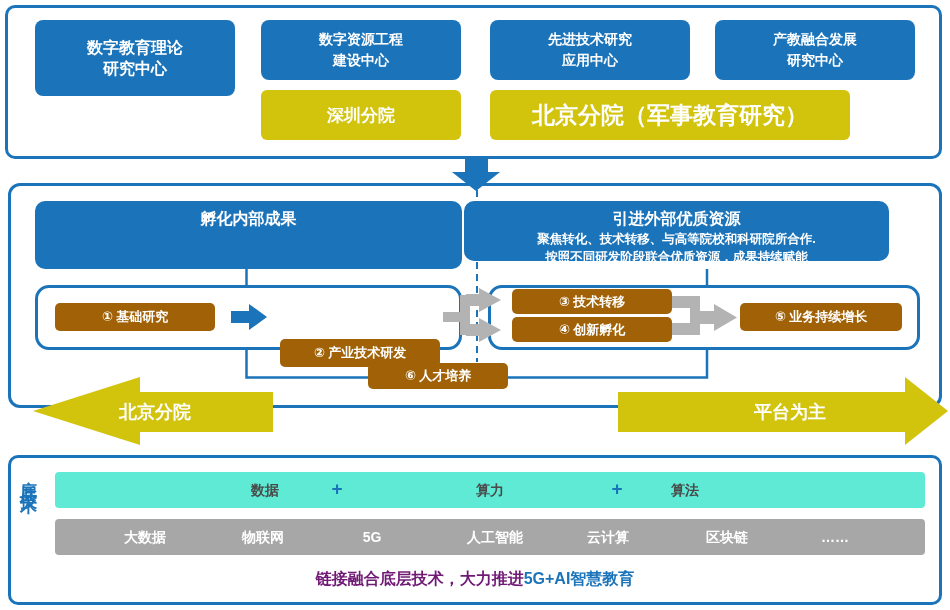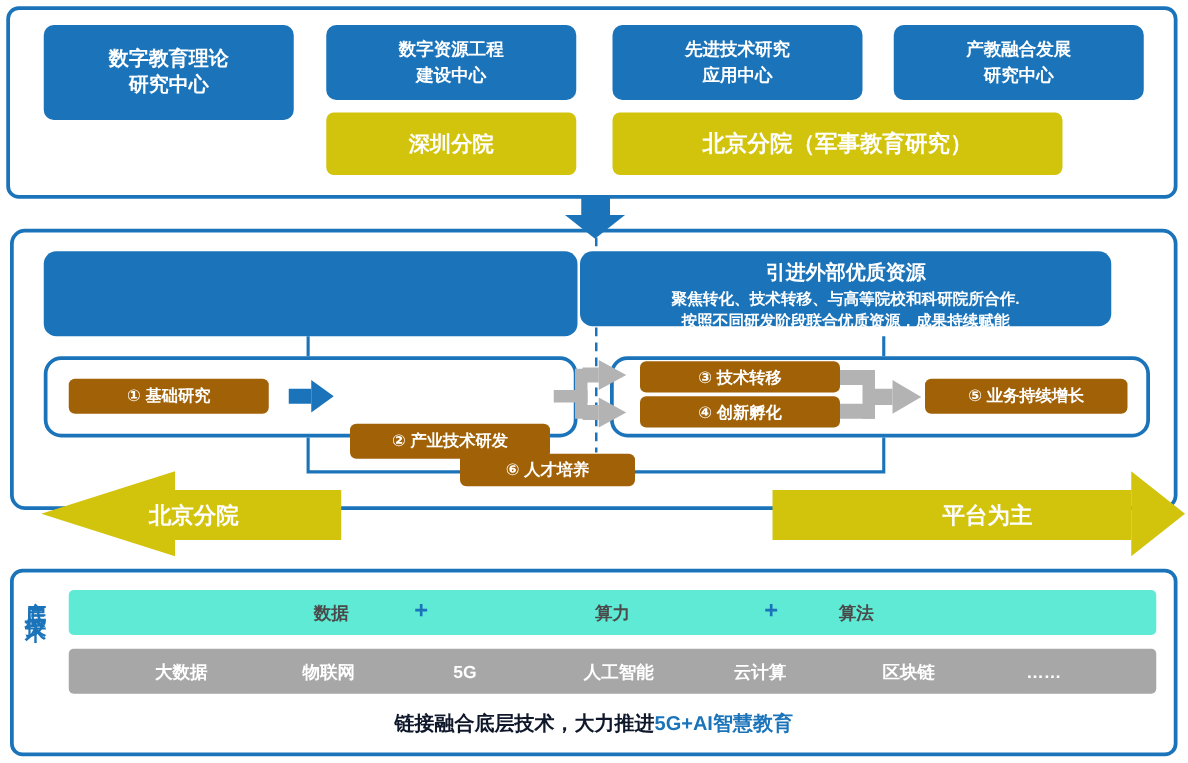--- a/index.html
+++ b/index.html
@@ -111,43 +111,44 @@
   .bar1-plus { color: #1b74ba; font-size: 19px; margin-top: -12px; line-height: 22px; }
   .bar2-text { color: #ffffff; }
   .footer-line {
     position: absolute;
     width: 100%;
     text-align: center;
     font-size: 16px;
     font-weight: bold;
     z-index: 2;
   }
-  .footer-dark { color: #0f172a; }
+  .footer-dark { color: #701a75; }
   .footer-blue { color: #1b74ba; }
 </style>
 </head>
 <body>
 
 <div class="panel" style="left:5px; top:5px; width:937px; height:154px; border-radius:10px;">
 </div>
 <div class="bluebox" style="left:35px; top:20px; width:200px; height:76px; font-size:16px; line-height:21px;">数字教育理论
 研究中心</div>
 <div class="bluebox" style="left:261px; top:20px; width:200px; height:60px; font-size:14px; line-height:21px;">数字资源工程
 建设中心</div>
 <div class="bluebox" style="left:490px; top:20px; width:200px; height:60px; font-size:14px; line-height:21px;">先进技术研究
 应用中心</div>
 <div class="bluebox" style="left:715px; top:20px; width:200px; height:60px; font-size:14px; line-height:21px;">产教融合发展
 研究中心</div>
 <div class="yellowbox" style="left:261px; top:90px; width:200px; height:50px; font-size:17px;">深圳分院</div>
-<div class="yellowbox" style="left:490px; top:90px; width:360px; height:50px; font-size:18px;">北京分院（军事教育研究）</div>
+<div class="yellowbox" style="left:490px; top:90px; width:360px; height:50px; font-size:23px;">北京分院（军事教育研究）</div>
 
 <div class="panel" style="left:8px; top:183px; width:934px; height:225px;">
 </div>
 
 <div class="headerbox" style="left:35px; top:201px; width:427px; height:68px;">
+  <div class="htitle">孵化内部成果</div>
 </div>
 <div class="headerbox" style="left:464px; top:201px; width:425px; height:60px;">
   <div class="htitle">引进外部优质资源</div>
   <div class="hdesc">聚焦转化、技术转移、与高等院校和科研院所合作.
 按照不同研发阶段联合优质资源，成果持续赋能</div>
 </div>
 
 <div class="whitebox" style="left:35px; top:285px; width:427px; height:65px;"></div>
 <div class="whitebox" style="left:488px; top:285px; width:432px; height:65px;"></div>
 

